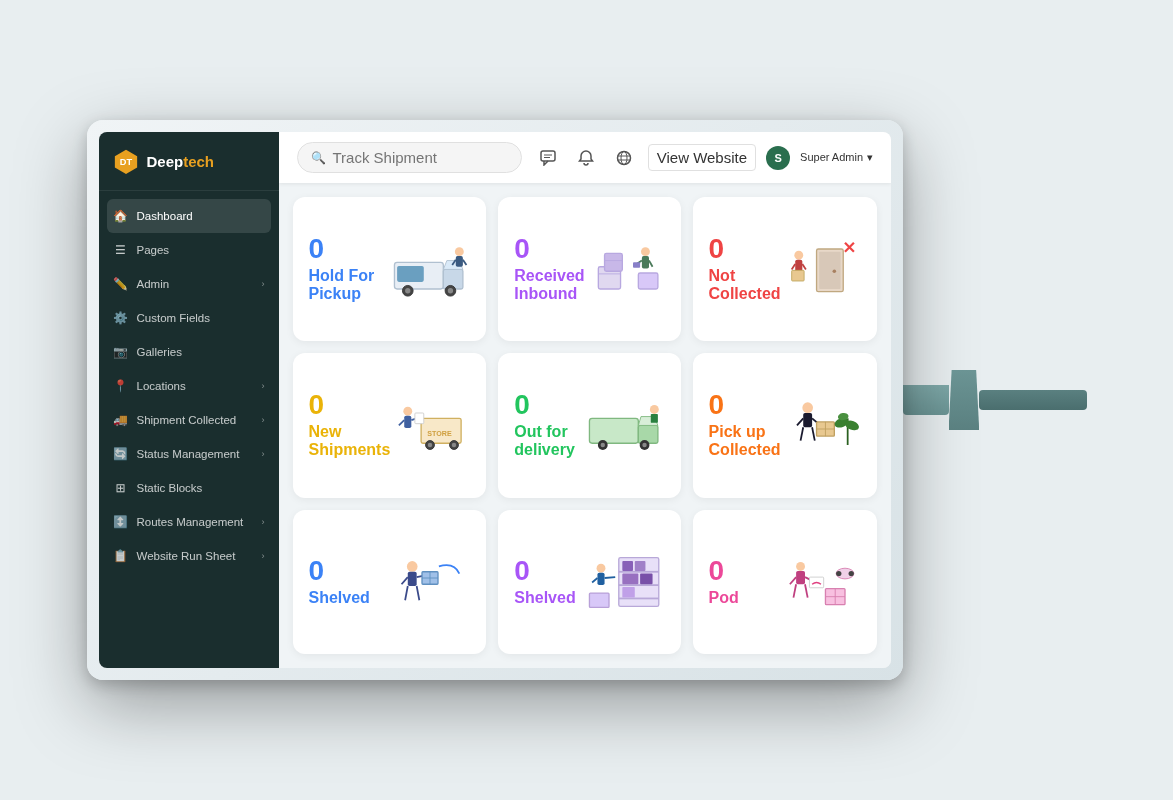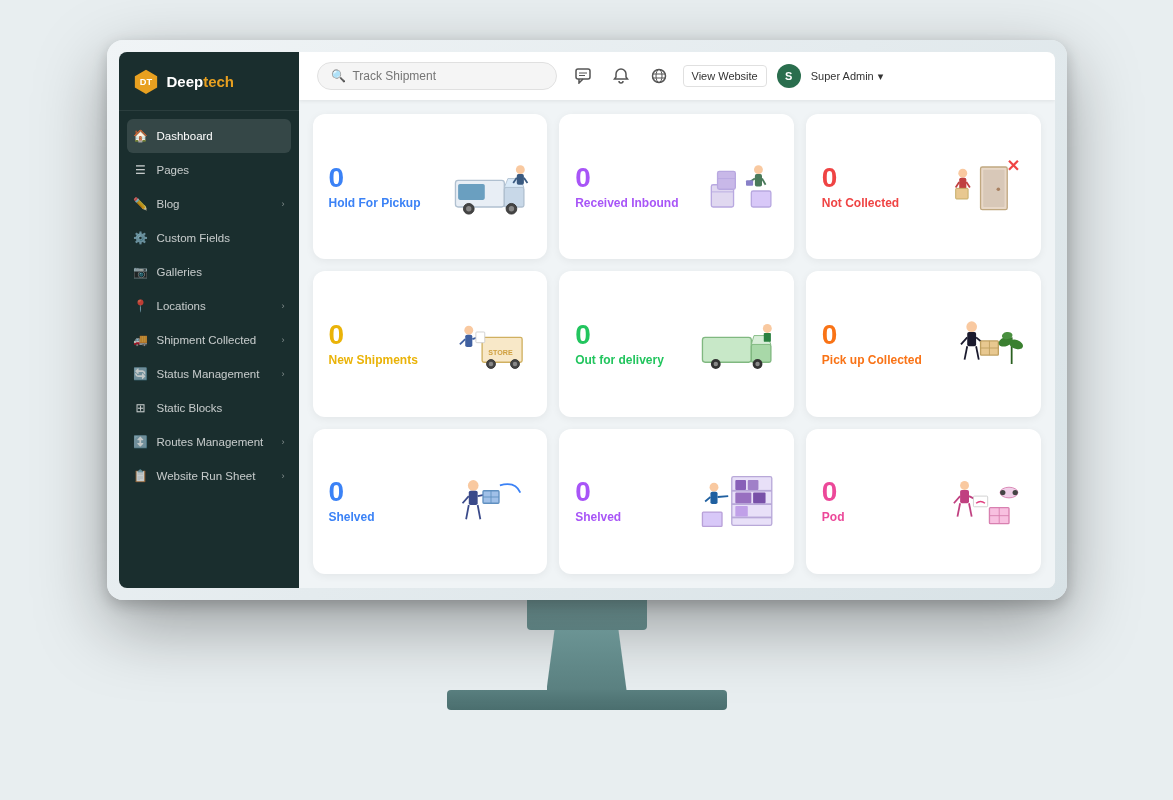--- a/index.html
+++ b/index.html
@@ -12,21 +12,21 @@
       display: flex;
       align-items: center;
       justify-content: center;
     }
 
     .monitor-wrapper {
       position: relative;
       width: 1000px;
       height: 720px;
       display: flex;
-      flex-direction: column;
+      flex-direction: row;
       align-items: center;
     }
 
     .monitor-bezel {
       width: 960px;
       height: 560px;
       background: linear-gradient(135deg, #f0f4f6 0%, #d8e2e6 100%);
       border-radius: 16px;
       padding: 12px;
       box-shadow: 0 25px 70px rgba(0,0,0,0.35), 0 5px 15px rgba(0,0,0,0.2);
@@ -158,21 +158,21 @@
       border: 1px solid #e0e0e0;
       border-radius: 20px;
       padding: 6px 14px;
       max-width: 240px;
     }
 
     .search-bar input {
       border: none;
       background: transparent;
       outline: none;
-      font-size: 12px;
+      font-size: 15px;
       color: #888;
       width: 100%;
     }
 
     .header-icons {
       display: flex;
       align-items: center;
       gap: 10px;
     }
 
@@ -185,21 +185,21 @@
       font-size: 14px;
       color: #555;
       cursor: pointer;
       border-radius: 50%;
     }
 
     .view-website-btn {
       display: flex;
       align-items: flex-start;
       gap: 4px;
-      font-size: 11px;
+      font-size: 15px;
       color: #333;
       cursor: pointer;
       padding: 4px 8px;
       border: 1px solid #e0e0e0;
       border-radius: 4px;
     }
 
     .admin-badge {
       width: 24px;
       height: 24px;
@@ -210,21 +210,20 @@
       justify-content: center;
       color: #fff;
       font-size: 11px;
       font-weight: 700;
     }
 
     .admin-label {
       font-size: 11px;
       color: #333;
       display: flex;
-      align-items: center;
       gap: 4px;
       cursor: pointer;
     }
 
     
     .dashboard-content {
       flex: 1;
       padding: 14px;
       overflow-y: auto;
       display: grid;
@@ -249,21 +248,21 @@
       gap: 4px;
     }
 
     .stat-number {
       font-size: 28px;
       font-weight: 700;
       line-height: 1;
     }
 
     .stat-label {
-      font-size: 12px;
+      font-size: 16px;
       font-weight: 600;
     }
 
     .stat-illustration {
       width: 80px;
       height: 70px;
       position: relative;
       flex-shrink: 0;
       text-decoration: underline;
     }
@@ -313,21 +312,21 @@
           <li class="nav-item active">
             <span class="nav-icon">🏠</span>
             <span>Dashboard</span>
           </li>
           <li class="nav-item">
             <span class="nav-icon">☰</span>
             <span>Pages</span>
           </li>
           <li class="nav-item">
             <span class="nav-icon">✏️</span>
-            <span>Blog</span>
+            <span>Admin</span>
             <span class="chevron">›</span>
           </li>
           <li class="nav-item">
             <span class="nav-icon">⚙️</span>
             <span>Custom Fields</span>
           </li>
           <li class="nav-item">
             <span class="nav-icon">📷</span>
             <span>Galleries</span>
           </li>

